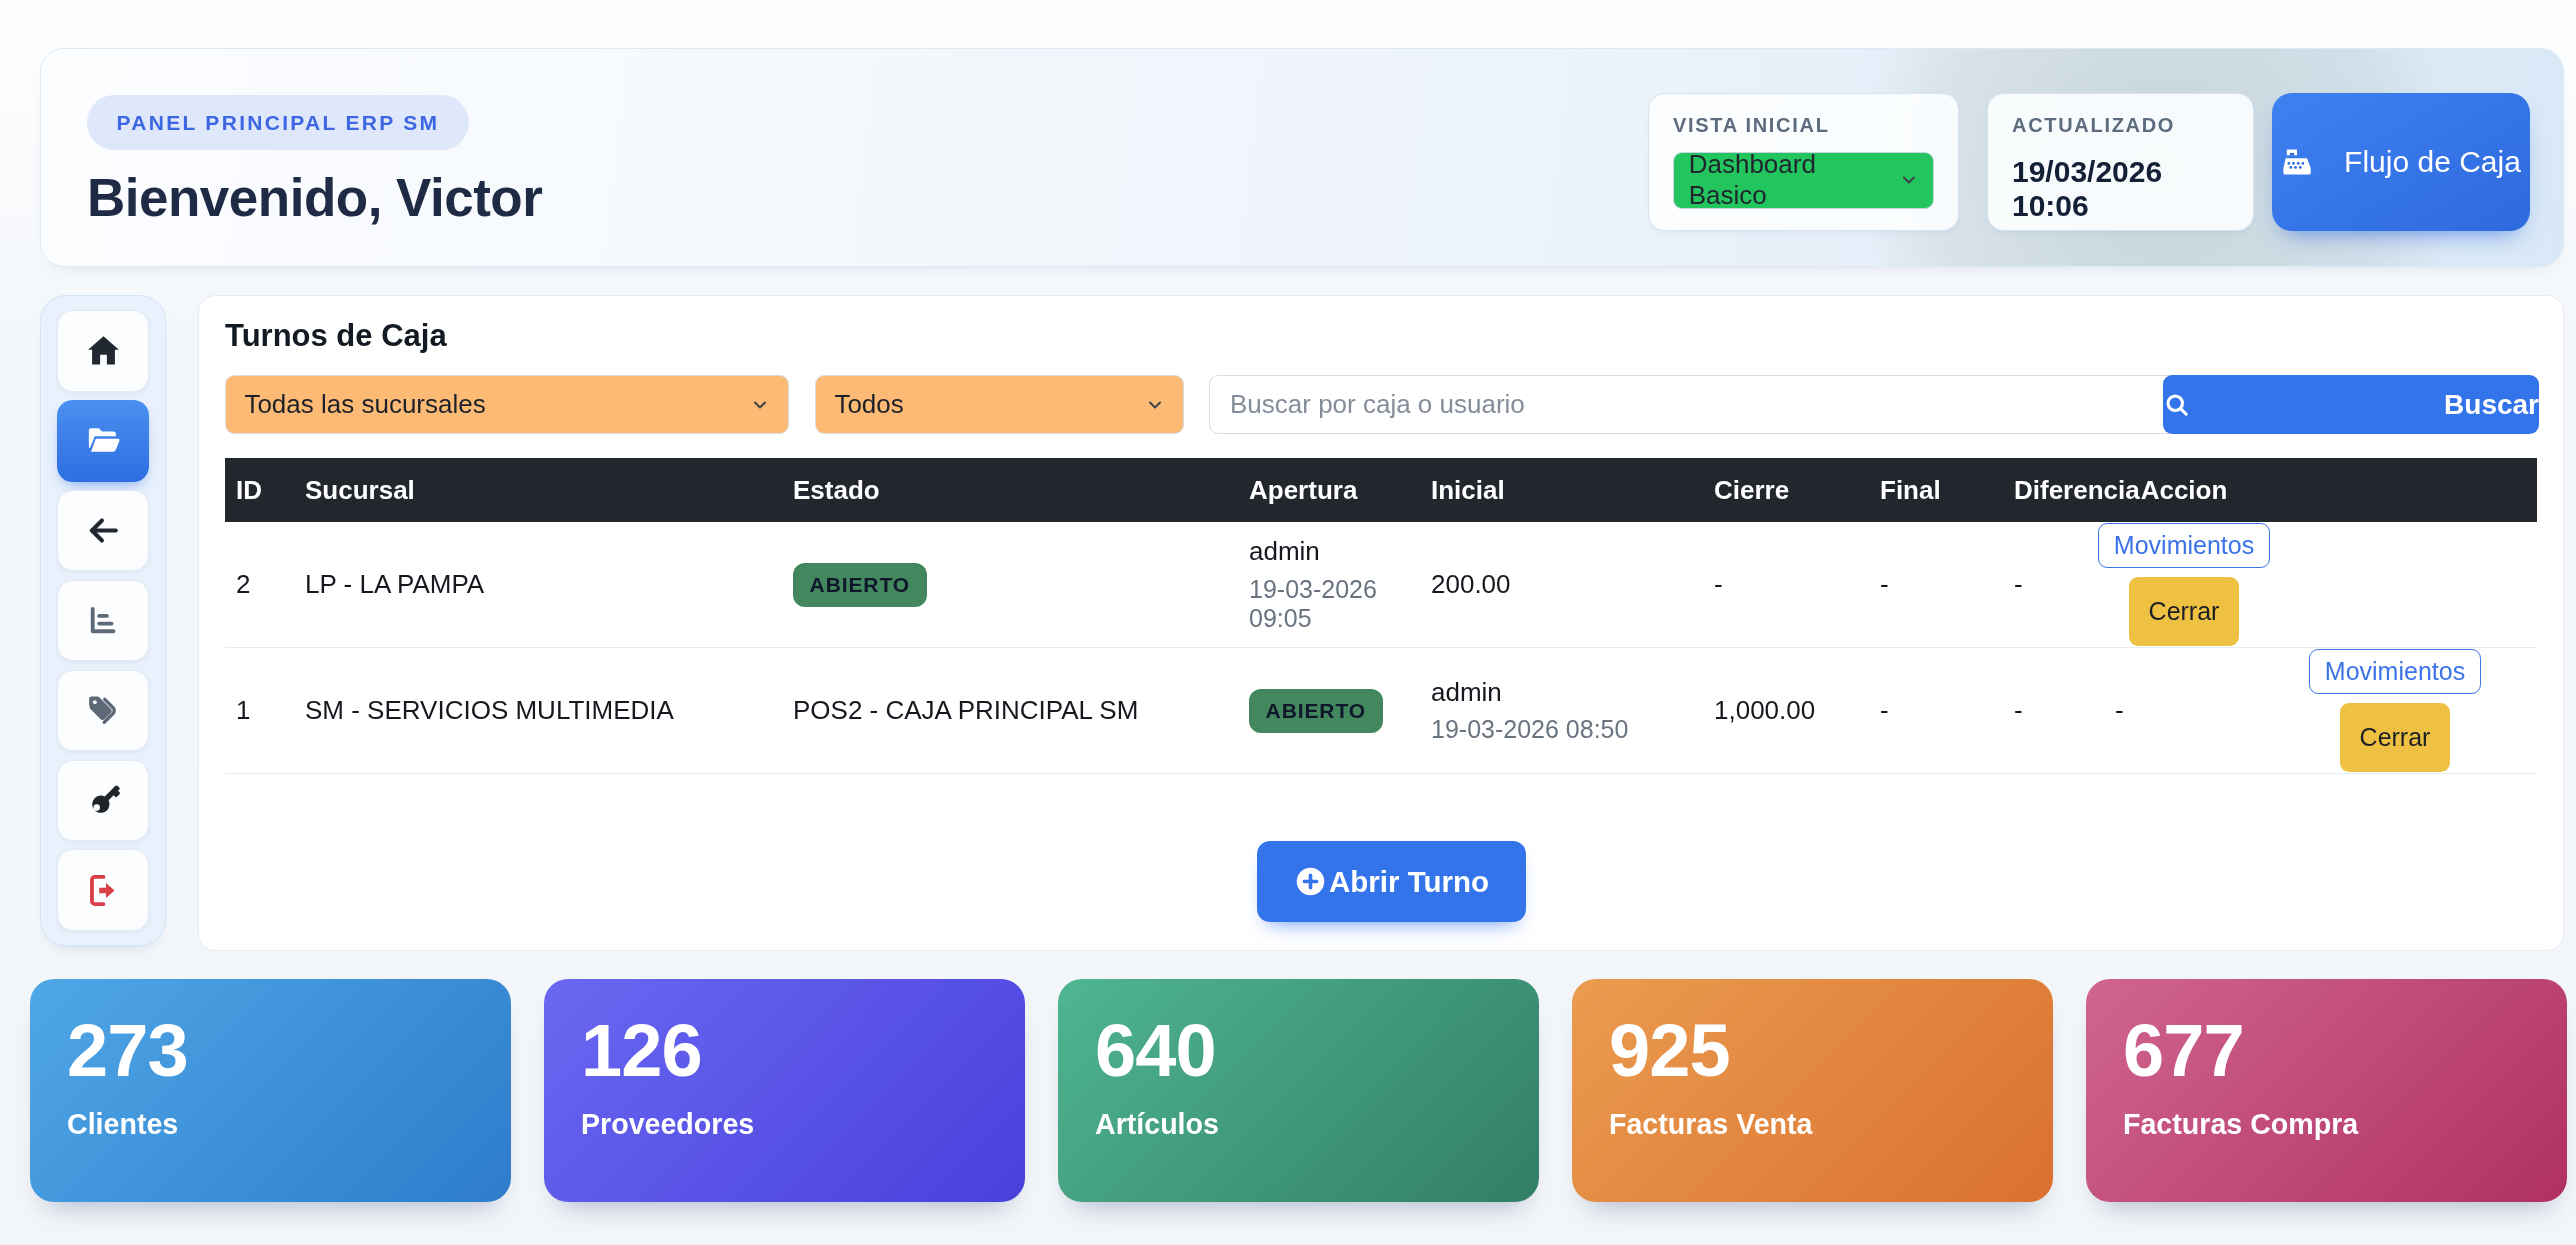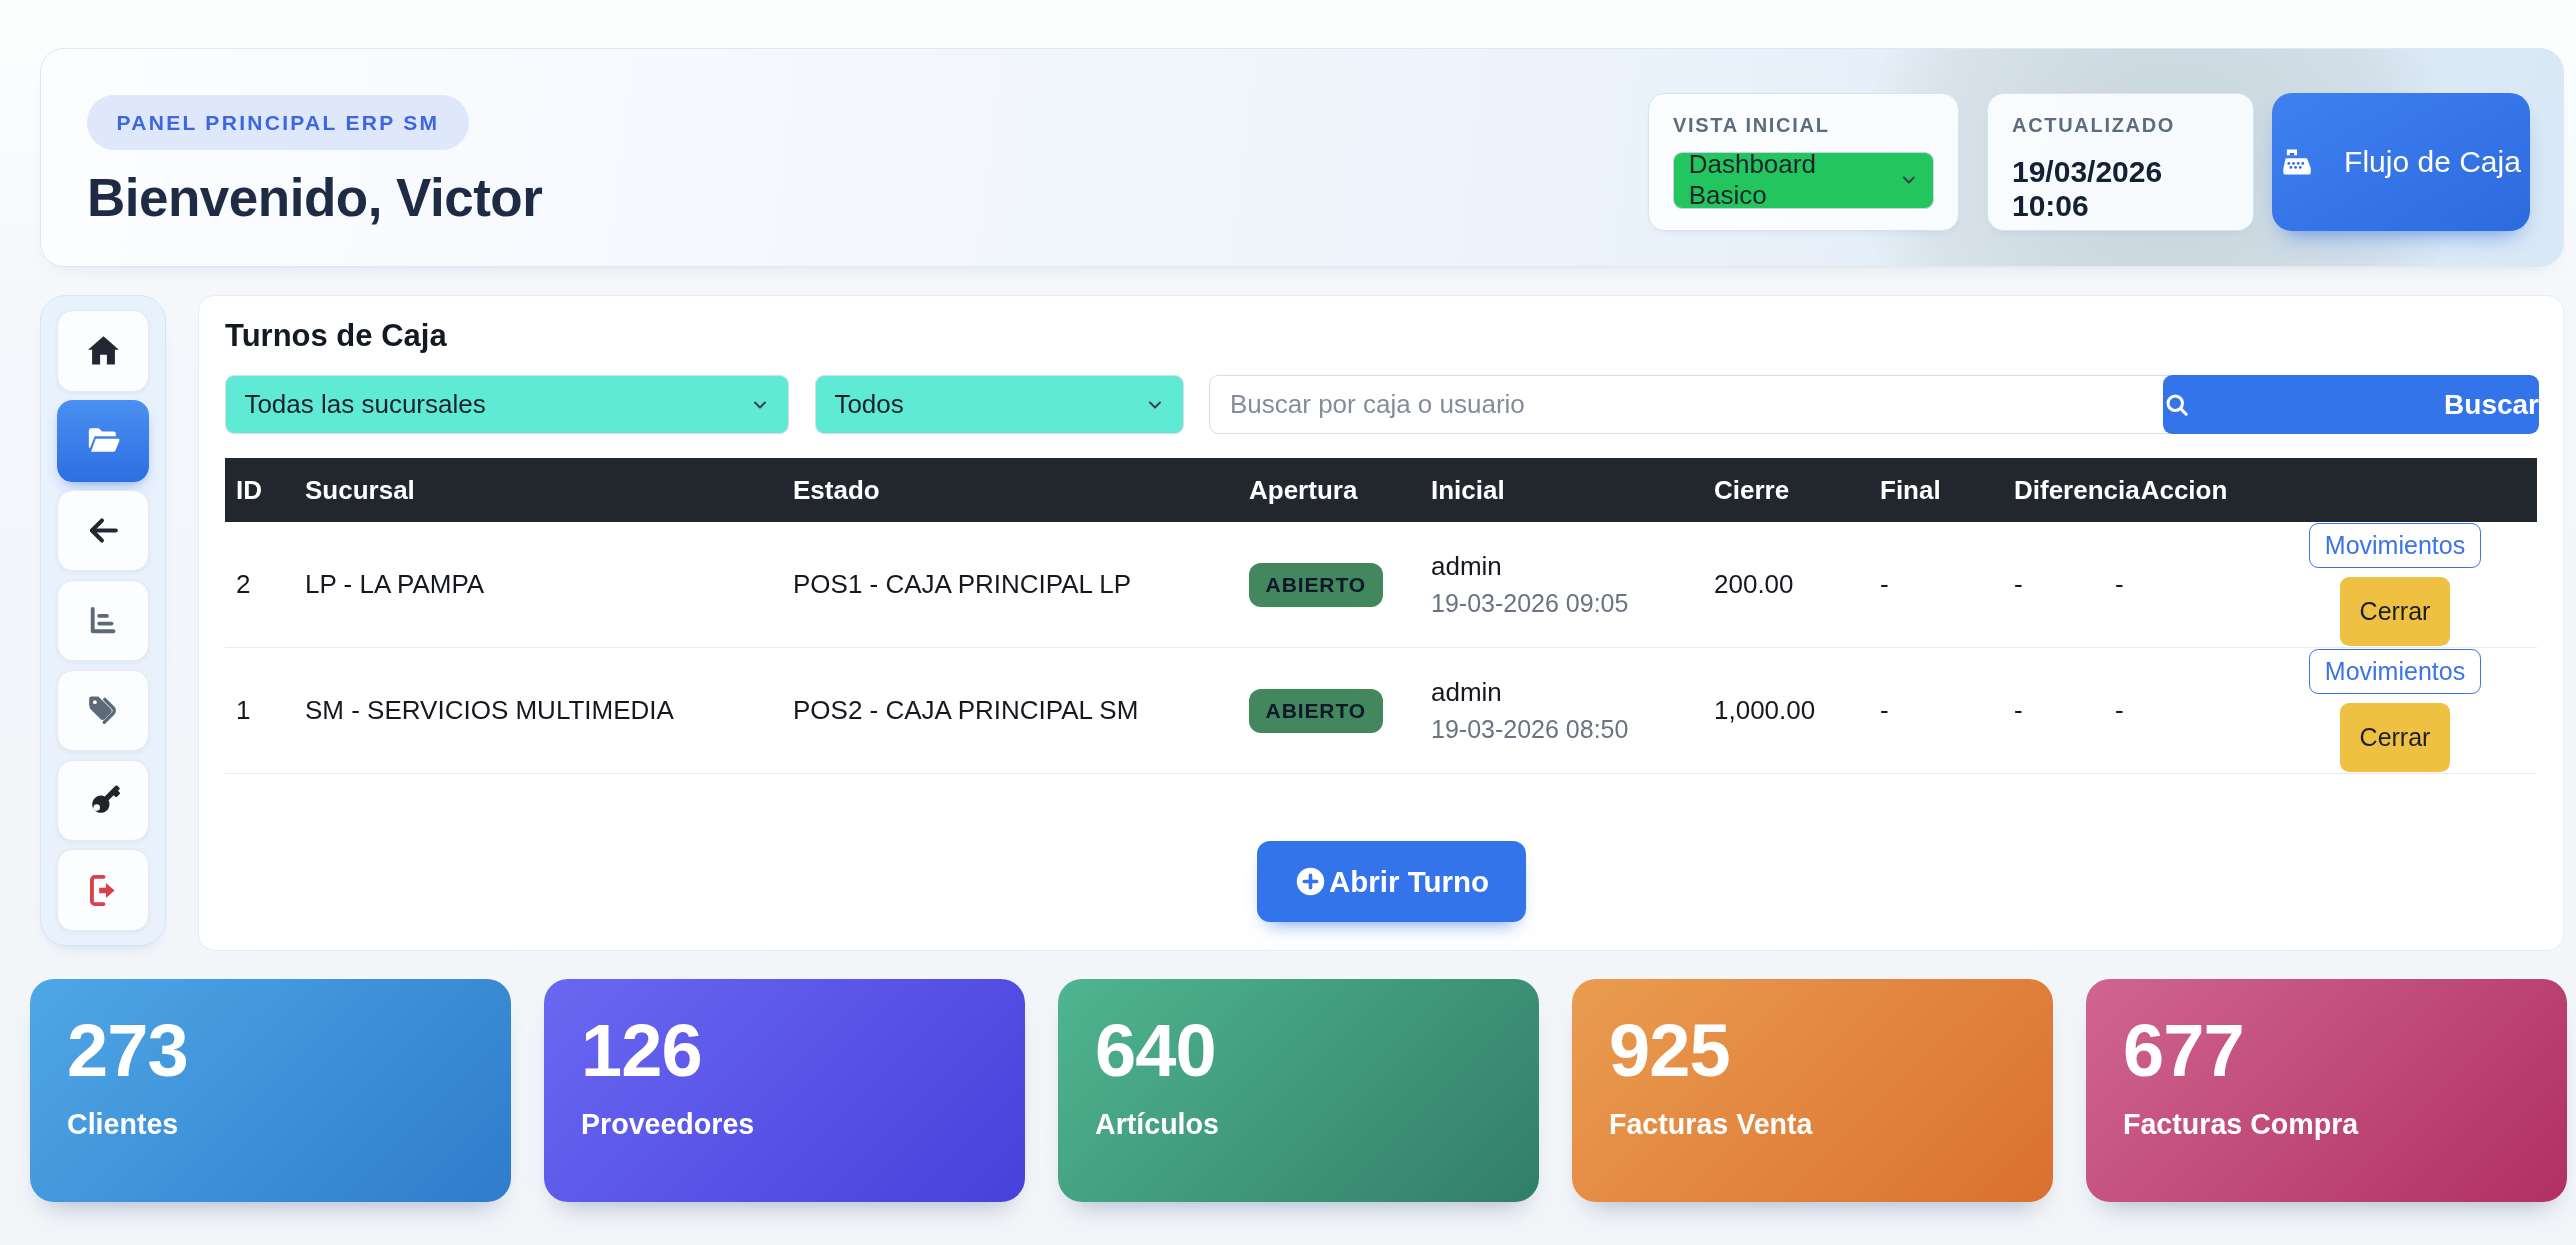--- a/index.html
+++ b/index.html
@@ -81,21 +81,21 @@
   .side-btn svg{ width:37px; height:37px; }
 
   
   .main-card{
     position:absolute; left:198px; top:295px; width:2366px; height:656px;
     background:#ffffff; border:0.9px solid #e8ecf1; border-radius:16.6px;
   }
   .main-title{ position:absolute; left:26px; top:22px; font-size:31px; font-weight:700; color:#141a24; }
   .filters{ position:absolute; left:26px; right:26px; top:79px; height:59px; }
   .filter-select{
-    position:absolute; top:0; height:59px; background:#5eead4;
+    position:absolute; top:0; height:59px; background:#fdba74;
     border:0.9px solid #d7dde6; border-radius:9.2px;
     display:flex; align-items:center; justify-content:space-between;
     padding:0 18.4px; font-size:26px; color:#1c2129; cursor:pointer;
   }
   .fs-1{ left:0; width:564px; }
   .fs-2{ left:590px; width:369px; }
   .search-input{
     position:absolute; left:984px; top:0; width:1002px; height:59px;
     border:0.9px solid #d7dde6; border-radius:9.2px; padding:0 20px;
     font-size:26px; color:#1c2129; font-family:"Liberation Sans", sans-serif;
@@ -284,21 +284,20 @@
         <div>Inicial</div>
         <div>Cierre</div>
         <div>Final</div>
         <div>Diferencia</div>
         <div class="c-accion">Accion</div>
       </div>
 
       <div class="tbl-row">
         <div>2</div>
         <div>LP - LA PAMPA</div>
-        <div>POS1 - CAJA PRINCIPAL LP</div>
         <div><span class="badge-estado">ABIERTO</span></div>
         <div class="apertura">
           <div class="user">admin</div>
           <div class="fecha">19-03-2026 09:05</div>
         </div>
         <div>200.00</div>
         <div>-</div>
         <div>-</div>
         <div>-</div>
         <div class="c-accion">

